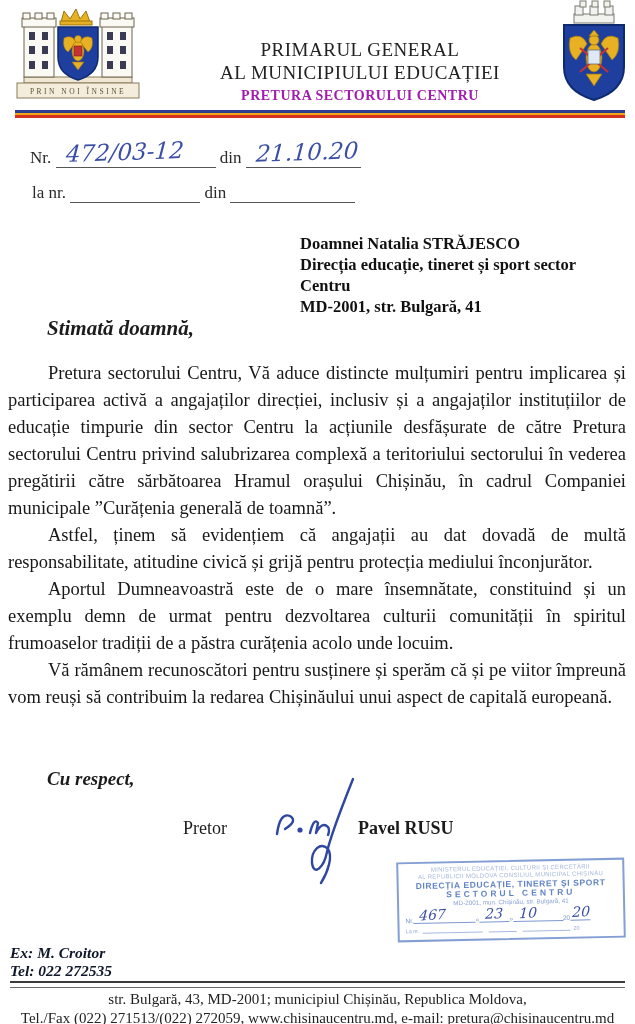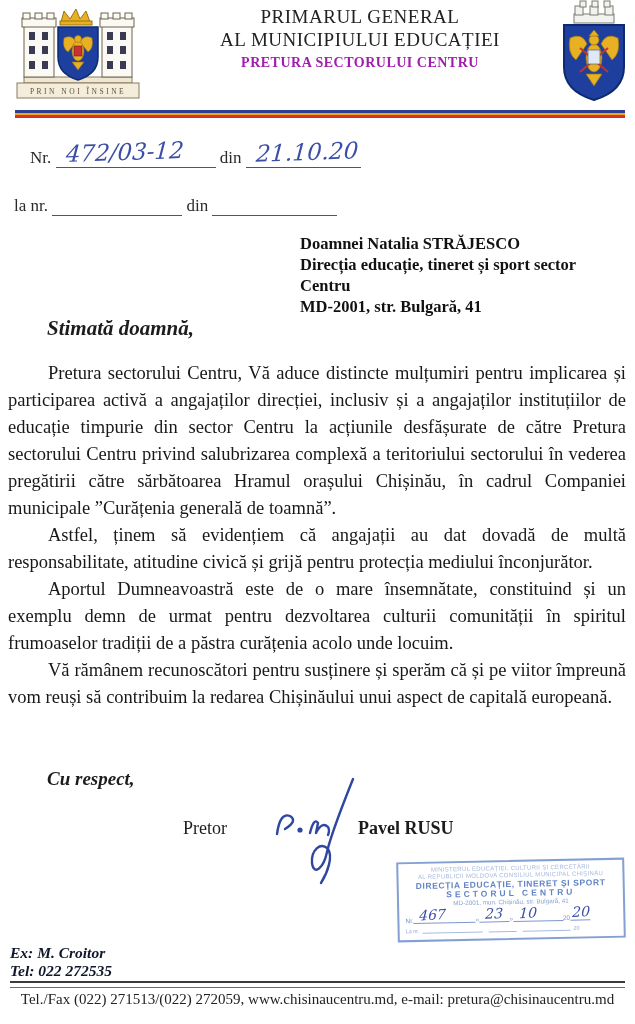--- a/index.html
+++ b/index.html
@@ -5,21 +5,21 @@
   html,body{margin:0;padding:0;}
   body{
     width:635px;height:1024px;position:relative;overflow:hidden;
     background:#fff;
     font-family:"Liberation Serif", serif;
     color:#1c1c1c;
   }
   .abs{position:absolute;}
 
   
-  .header-center{left:160px;top:5px;width:400px;text-align:center;line-height:23px;}
+  .header-center{left:160px;top:38px;width:400px;text-align:center;line-height:23px;}
   .hc1,.hc2{font-size:19px;color:#222;letter-spacing:.5px;}
   .hc3{font-size:14px;font-weight:bold;color:#a21caf;letter-spacing:.5px;}
 
   .tricolor{left:15px;top:110px;width:610px;height:8px;}
   .tricolor .s1{height:3px;background:var(--flag-blue,#2e3d8f);}
   .tricolor .s2{height:2px;background:var(--flag-yellow,#f0a818);}
   .tricolor .s3{height:3px;background:var(--flag-red,#d63020);}
 
   
   .ref{font-size:17px;color:#2a2a2a;}
@@ -178,21 +178,21 @@
   <span>Nr.</span>
   <span class="u" style="width:160px;">
     <span class="hw hw-big">472/03-12</span>
   </span>
   <span>din</span>
   <span class="u" style="width:115px;">
     <span class="hw hw-big">21.10.20</span>
   </span>
 </div>
 
-<div class="abs ref" style="left:14px;top:183px;margin-top:13px;">
+<div class="abs ref" style="left:32px;top:183px;">
   <span>la  nr.</span>
   <span class="u" style="width:130px;"></span>
   <span>din</span>
   <span class="u" style="width:125px;"></span>
 </div>
 
 <div class="abs addressee">
   <div>Doamnei Natalia STRĂJESCO</div>
   <div>Direcția educație, tineret și sport sector Centru</div>
   <div>MD-2001, str. Bulgară, 41</div>
@@ -256,14 +256,15 @@
 </div>
 
 <div class="abs executor">
   <div>Ex: M. Croitor</div>
   <div>Tel: 022 272535</div>
 </div>
 
 <div class="abs footer-rule"></div>
 
 <div class="abs footer-text">
+  <div>str. Bulgară, 43, MD-2001; municipiul Chișinău, Republica Moldova,</div>
   <div>Tel./Fax (022) 271513/(022) 272059, www.chisinaucentru.md, e-mail: pretura@chisinaucentru.md</div>
 </div>
 
 </body></html>

